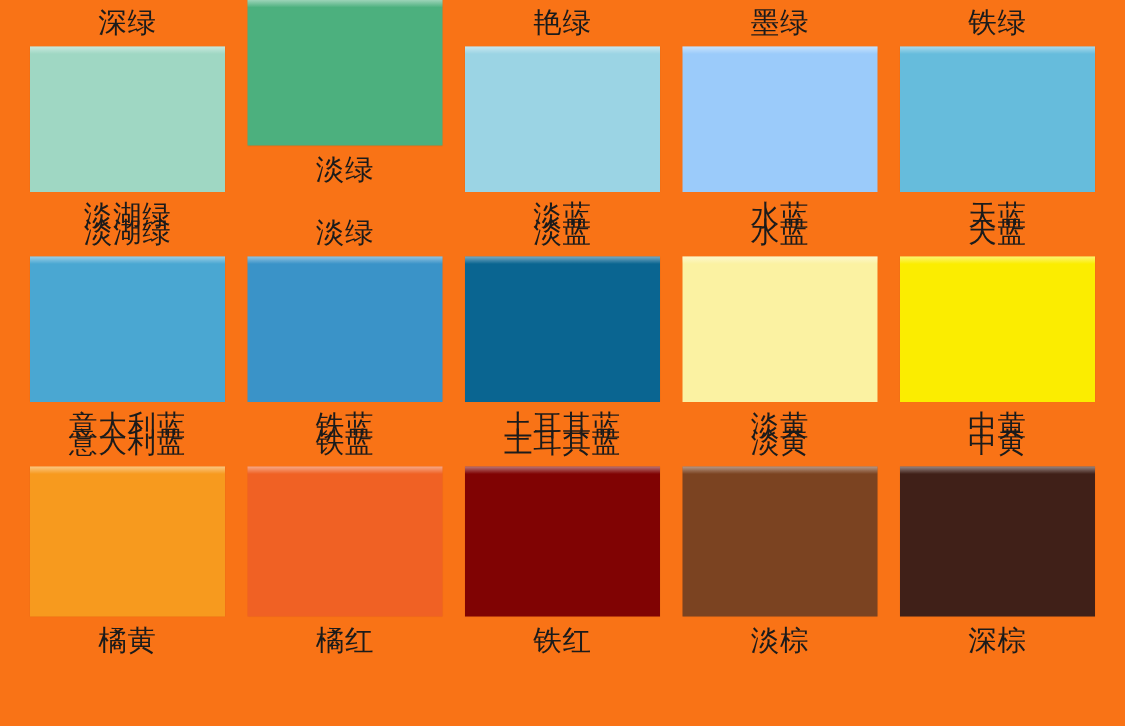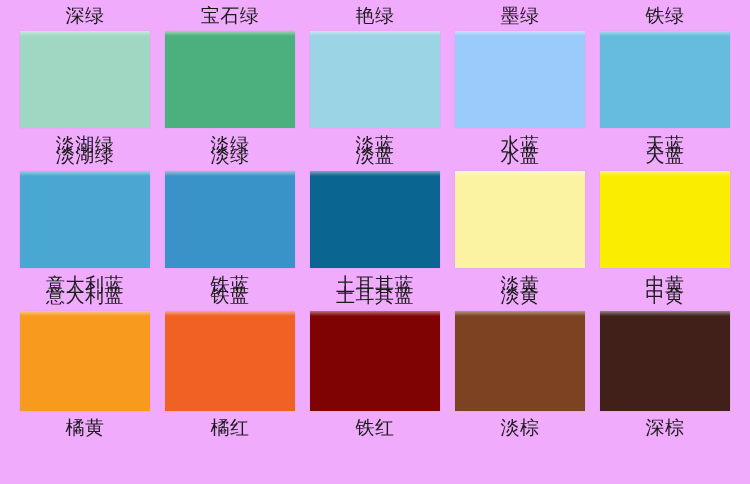--- a/index.html
+++ b/index.html
@@ -70,30 +70,29 @@
     content: "";
     display: block;
     width: 100%;
     height: 5px;
     background: linear-gradient(to bottom, rgba(255,255,255,0.45), rgba(255,255,255,0));
   }
 </style>
 </head>
 <body>
 
-<div id="palette-sheet" style="background: #f0abfc;">
+<div id="palette-sheet" style="background: #f97316;">
 
   <div class="swatch-row row-1">
     <div class="swatch-cell">
       <div class="label label-top">深绿</div>
       <div class="chip" style="background-color: rgb(159, 215, 195);"></div>
       <div class="label label-bottom">淡湖绿</div>
     </div>
     <div class="swatch-cell">
-      <div class="label label-top">宝石绿</div>
       <div class="chip" style="background-color: rgb(76, 176, 126);"></div>
       <div class="label label-bottom">淡绿</div>
     </div>
     <div class="swatch-cell">
       <div class="label label-top">艳绿</div>
       <div class="chip" style="background-color: rgb(155, 212, 228);"></div>
       <div class="label label-bottom">淡蓝</div>
     </div>
     <div class="swatch-cell">
       <div class="label label-top">墨绿</div>

